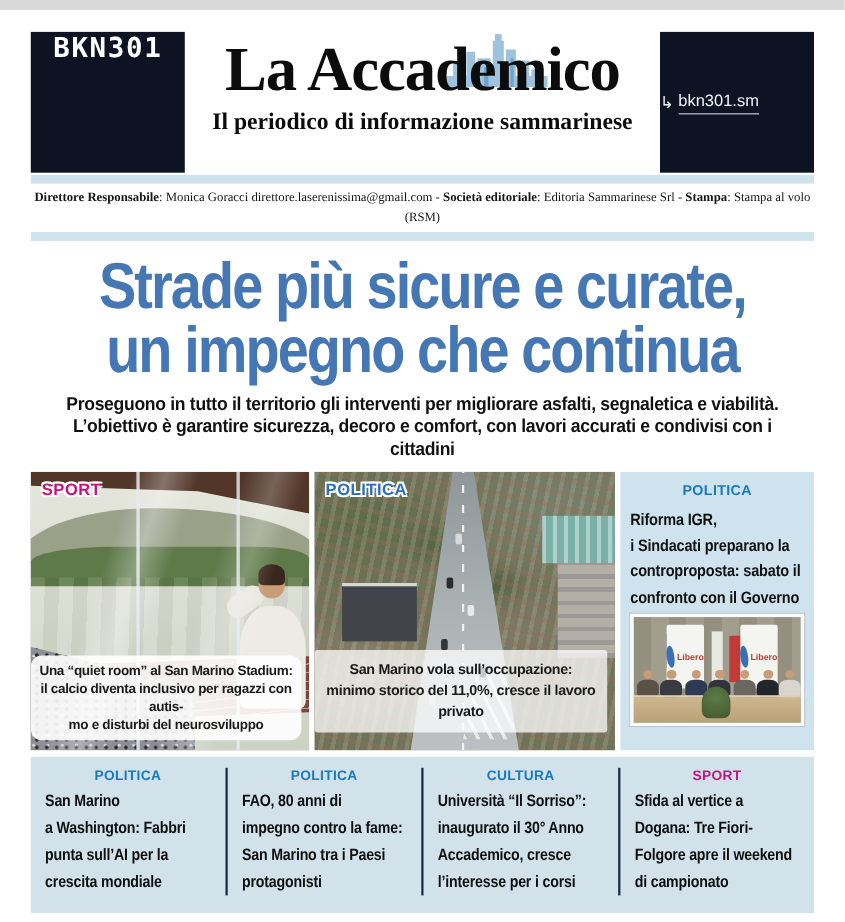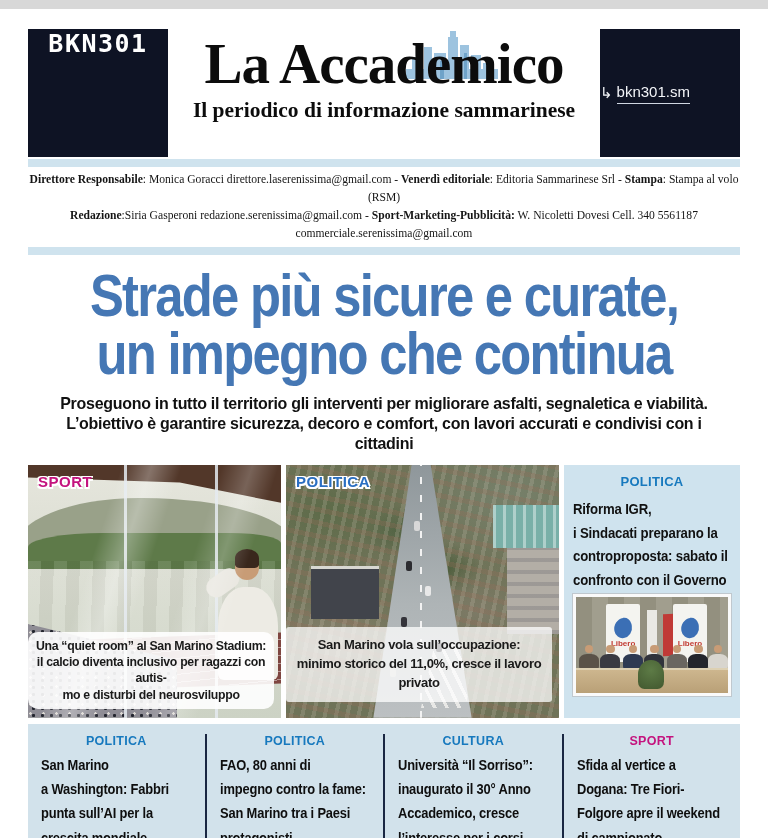--- a/index.html
+++ b/index.html
@@ -81,21 +81,21 @@
 
   
   .panel{flex:1;background:var(--bar-blue);padding:9px 9px 8px;display:flex;flex-direction:column;}
   .panel .cat{text-align:center;}
   .cat{font-weight:bold;font-size:13px;letter-spacing:0.3px;}
   .cat-blue{color:var(--accent-blue);}
   .cat-magenta{color:var(--accent-magenta);}
   .panel-headline{white-space:pre-line;font-weight:bold;font-size:15px;line-height:1.58;letter-spacing:-0.2px;transform:scaleX(0.88);transform-origin:0 0;margin-top:8px;width:120%;}
   .conf-photo{position:relative;overflow:hidden;height:102px;margin-top:2px;border:3px solid #fafafa;box-shadow:0 0 0 1px #c0c8ce;}
   .conf-wall{inset:0;background:repeating-linear-gradient(90deg,#93907f 0 16px,#a19e8e 16px 32px);}
-  .conf-banner{position:absolute;top:8%;width:22%;height:60%;background:#f4f4f0;border-radius:2px;display:flex;flex-direction:column;align-items:center;justify-content:center;gap:2px;z-index:2;}
+  .conf-banner{position:absolute;top:8%;width:22%;height:60%;background:#f4f4f0;border-radius:2px;display:flex;flex-direction:row;align-items:center;justify-content:center;gap:2px;z-index:2;}
   .banner-bird{width:55%;height:34%;background:#3b6fb5;border-radius:60% 40% 55% 45%;transform:rotate(-10deg);}
   .banner-text{color:#c23b33;font-weight:bold;font-size:8px;}
   .conf-flag{position:absolute;z-index:1;}
   .flag-navy{left:20%;top:16%;width:8%;height:46%;background:linear-gradient(#2a3560 0 72%,#d8b84a 72%);transform:skewY(3deg);}
   .flag-red{left:57%;top:18%;width:7%;height:44%;background:#c03a36;transform:skewY(-2deg);}
   .flag-white{left:47%;top:14%;width:6%;height:48%;background:#e9e9e4;}
   .conf-person{position:absolute;bottom:24%;width:13%;height:26%;z-index:3;}
   .conf-person .t{position:absolute;bottom:0;left:0;right:0;height:62%;border-radius:40% 40% 4px 4px;background:#3a3a42;}
   .conf-person .h{position:absolute;top:0;left:28%;width:44%;aspect-ratio:1;border-radius:50%;background:#c89c76;}
   .conf-table{position:absolute;left:0;right:0;bottom:0;height:26%;background:linear-gradient(#cdb68e,#b9a077);border-top:2px solid #ddd0b2;z-index:4;}
@@ -145,22 +145,21 @@
         <span class="arrow">↳</span>
         <span class="link-text">bkn301.sm</span>
       </div>
     </div>
   </header>
 
 
   <div class="blue-bar"></div>
 
   <div class="staff">
-    <div class="staff-line"><b>Direttore Responsabile</b><span>: Monica Goracci direttore.laserenissima@gmail.com - </span><b>Venerdì editoriale</b><span>: Editoria Sammarinese Srl - </span><b>Stampa</b><span>: Stampa al volo (RSM)</span></div>
-    <div class="staff-line"><b>Redazione</b><span>:Siria Gasperoni redazione.serenissima@gmail.com - </span><b>Sport-Marketing-Pubblicità:</b><span> W. Nicoletti Dovesi Cell. 340 5561187 commerciale.serenissima@gmail.com</span></div>
+    <div class="staff-line"><b>Direttore Responsabile</b><span>: Monica Goracci direttore.laserenissima@gmail.com - </span><b>Società editoriale</b><span>: Editoria Sammarinese Srl - </span><b>Stampa</b><span>: Stampa al volo (RSM)</span></div>
   </div>
 
   <div class="blue-bar"></div>
 
   <h1 class="hero-headline">Strade più sicure e curate,
 un impegno che continua</h1>
   <p class="hero-sub">Proseguono in tutto il territorio gli interventi per migliorare asfalti, segnaletica e viabilità.
 L’obiettivo è garantire sicurezza, decoro e comfort, con lavori accurati e condivisi con i cittadini</p>
 
   <section class="features">

